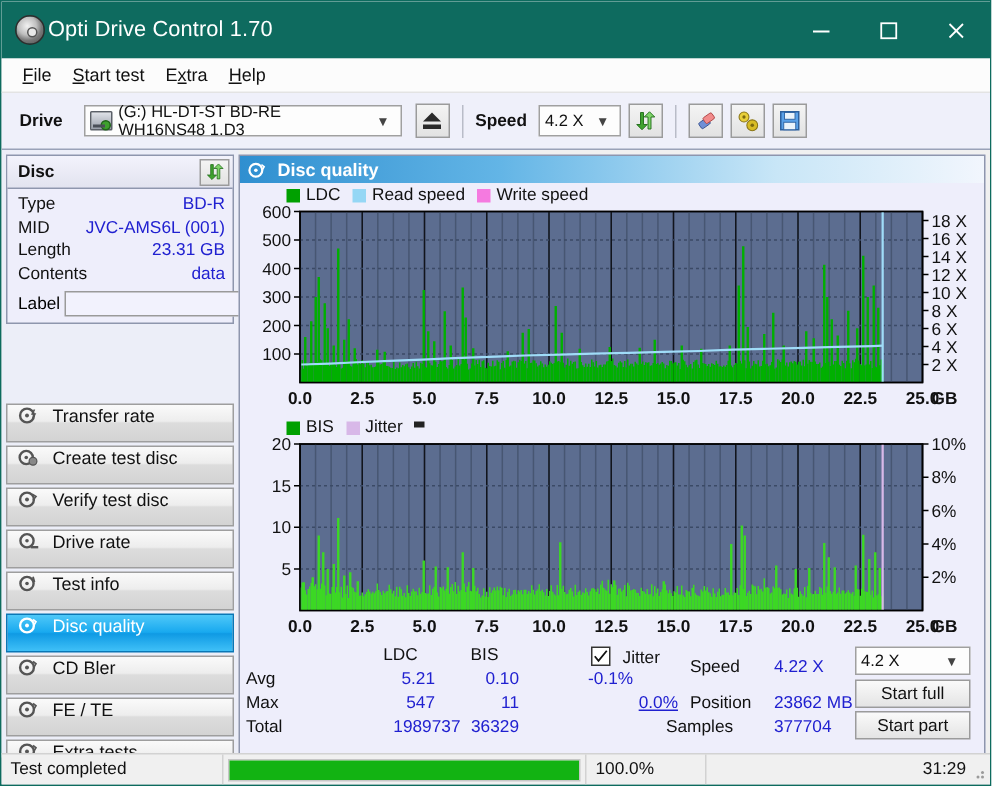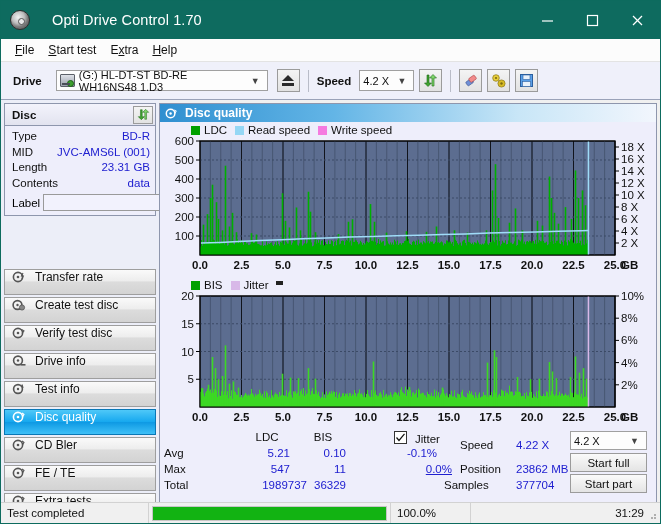--- a/index.html
+++ b/index.html
@@ -39,21 +39,21 @@
   .title-icon::after {
     content: "";
     position: absolute;
     left: 7px; top: 7px;
     width: 5px; height: 5px;
     border-radius: 50%;
     background: #e8e8e8;
     border: 1px solid #555;
   }
   .title-text {
-    margin-left: 22px;
+    margin-left: 2px;
     font-size: 14.5px;
     letter-spacing: .1px;
   }
   .wbtns { margin-left: auto; display: flex; height: 100%; }
   .wbtn {
     width: 45px; height: 100%;
     display: flex; align-items: center; justify-content: center;
     color: #fff;
   }
   .wbtn svg { display:block; }
@@ -423,21 +423,21 @@
           <span class="txt">Verify test disc</span>
         </div>
         <div class="navbtn">
           <span class="nico">
             <svg width="14" height="14" viewBox="0 0 14 14">
                 <circle cx="6" cy="6.5" r="4.4" fill="none" stroke="#555" stroke-width="1.6"></circle>
                 <circle cx="6" cy="6.5" r="1.2" fill="#555"></circle>
                 <rect x="8.5" y="10" width="5" height="1.6" fill="#555"></rect>
               </svg>
           </span>
-          <span class="txt">Drive info</span>
+          <span class="txt">Drive rate</span>
         </div>
         <div class="navbtn">
           <span class="nico">
             <svg width="14" height="14" viewBox="0 0 14 14">
                 <circle cx="6" cy="7" r="4.4" fill="none" stroke="#555" stroke-width="1.6"></circle>
                 <circle cx="6" cy="7" r="1.2" fill="#555"></circle>
                 <path d="M10 2.5 L11 6" stroke="#555" stroke-width="1.2"></path>
               </svg>
           </span>
           <span class="txt">Test info</span>
@@ -1592,21 +1592,21 @@
         <div class="cell blue" style="left:126px; top:50px; width:60px; text-align:right;">36329</div>
 
         <div class="cell" style="left:234px; top:2px;">
           <div class="chk">
             <svg width="11" height="11" viewBox="0 0 11 11">
                 <path d="M1.5 5.5 L4 8.5 L9.5 1.8" stroke="#111" stroke-width="1.2" fill="none"></path>
               </svg>
           </div>
         </div>
         <div class="cell" style="left:255px; top:4px;">Jitter</div>
-        <div class="cell blue" style="left:232px; top:18px; width:60px; text-align:center;">-0.1%</div>
+        <div class="cell blue" style="left:232px; top:18px; width:60px; text-align:left;">-0.1%</div>
         <div class="cell blue" style="left:232px; top:34px; width:60px; text-align:right;text-decoration:underline;">0.0%</div>
 
         <div class="cell" style="left:300px; top:10px;">Speed</div>
         <div class="cell blue" style="left:356px; top:10px;">4.22 X</div>
         <div class="cell" style="left:300px; top:34px;">Position</div>
         <div class="cell blue" style="left:356px; top:34px;">23862 MB</div>
         <div class="cell" style="left:284px; top:50px;">Samples</div>
         <div class="cell blue" style="left:356px; top:50px;">377704</div>
 
         <div class="combo" style="position:absolute; left:410px; top:2px; width:77px; height:19px;">

